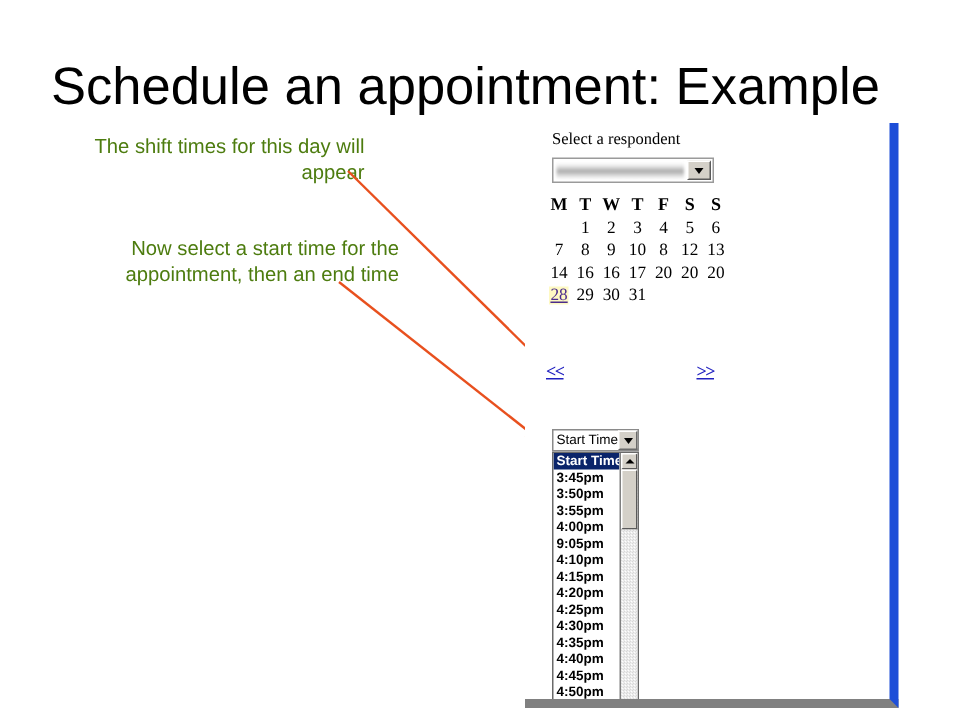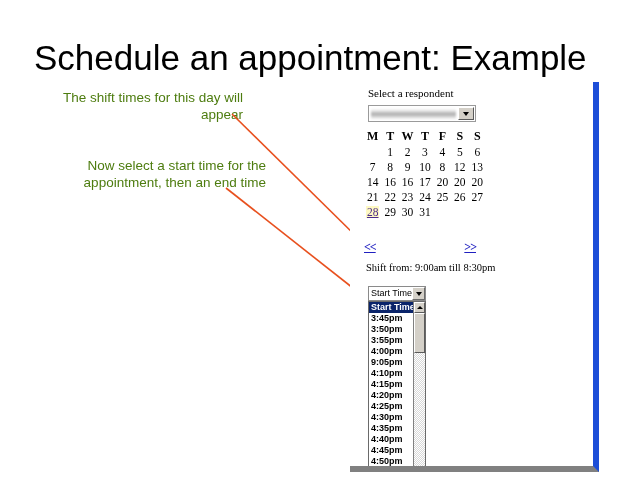--- a/index.html
+++ b/index.html
@@ -366,47 +366,37 @@
           <tr>
             <td><span>14</span></td>
             <td><span>16</span></td>
             <td><span>16</span></td>
             <td><span>17</span></td>
             <td><span>20</span></td>
             <td><span>20</span></td>
             <td><span>20</span></td>
           </tr>
           <tr>
-            <td><span>21</span></td>
-            <td><span>22</span></td>
-            <td><span>23</span></td>
-            <td><span>24</span></td>
-            <td><span>25</span></td>
-            <td><span>26</span></td>
-            <td><span>27</span></td>
-          </tr>
-          <tr>
             <td class="day-selected"><span>28</span></td>
             <td><span>29</span></td>
             <td><span>30</span></td>
             <td><span>31</span></td>
             <td><span></span></td>
             <td><span></span></td>
             <td><span></span></td>
           </tr>
         </tbody>
       </table>
     </div>
 
     <div id="cal-nav">
       <a href="#">&lt;&lt;</a>
       <a href="#">&gt;&gt;</a>
     </div>
 
-    <div id="shift-text">Shift from: 9:00am till 8:30pm</div>
 
     <div id="start-time-combo">
       <div id="start-time-combo-value">Start Time</div>
       <div id="start-time-combo-btn">
         <span class="tri-down"></span>
       </div>
     </div>
 
     <div id="start-time-list">
       <div id="start-time-options">

